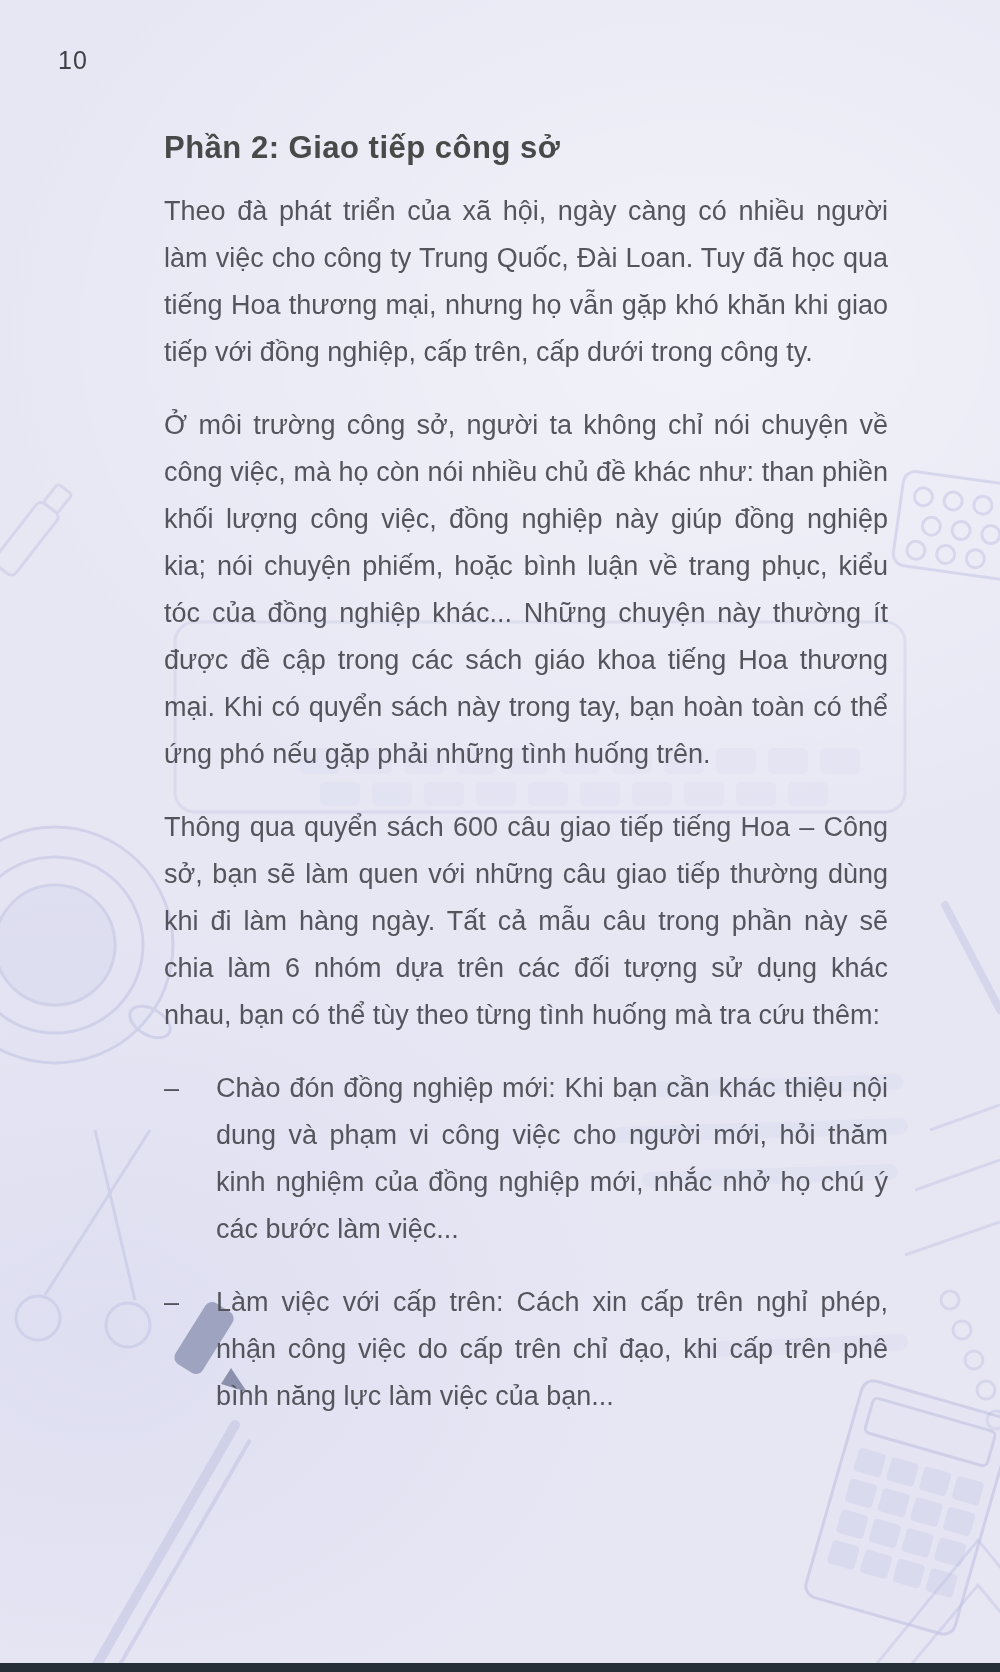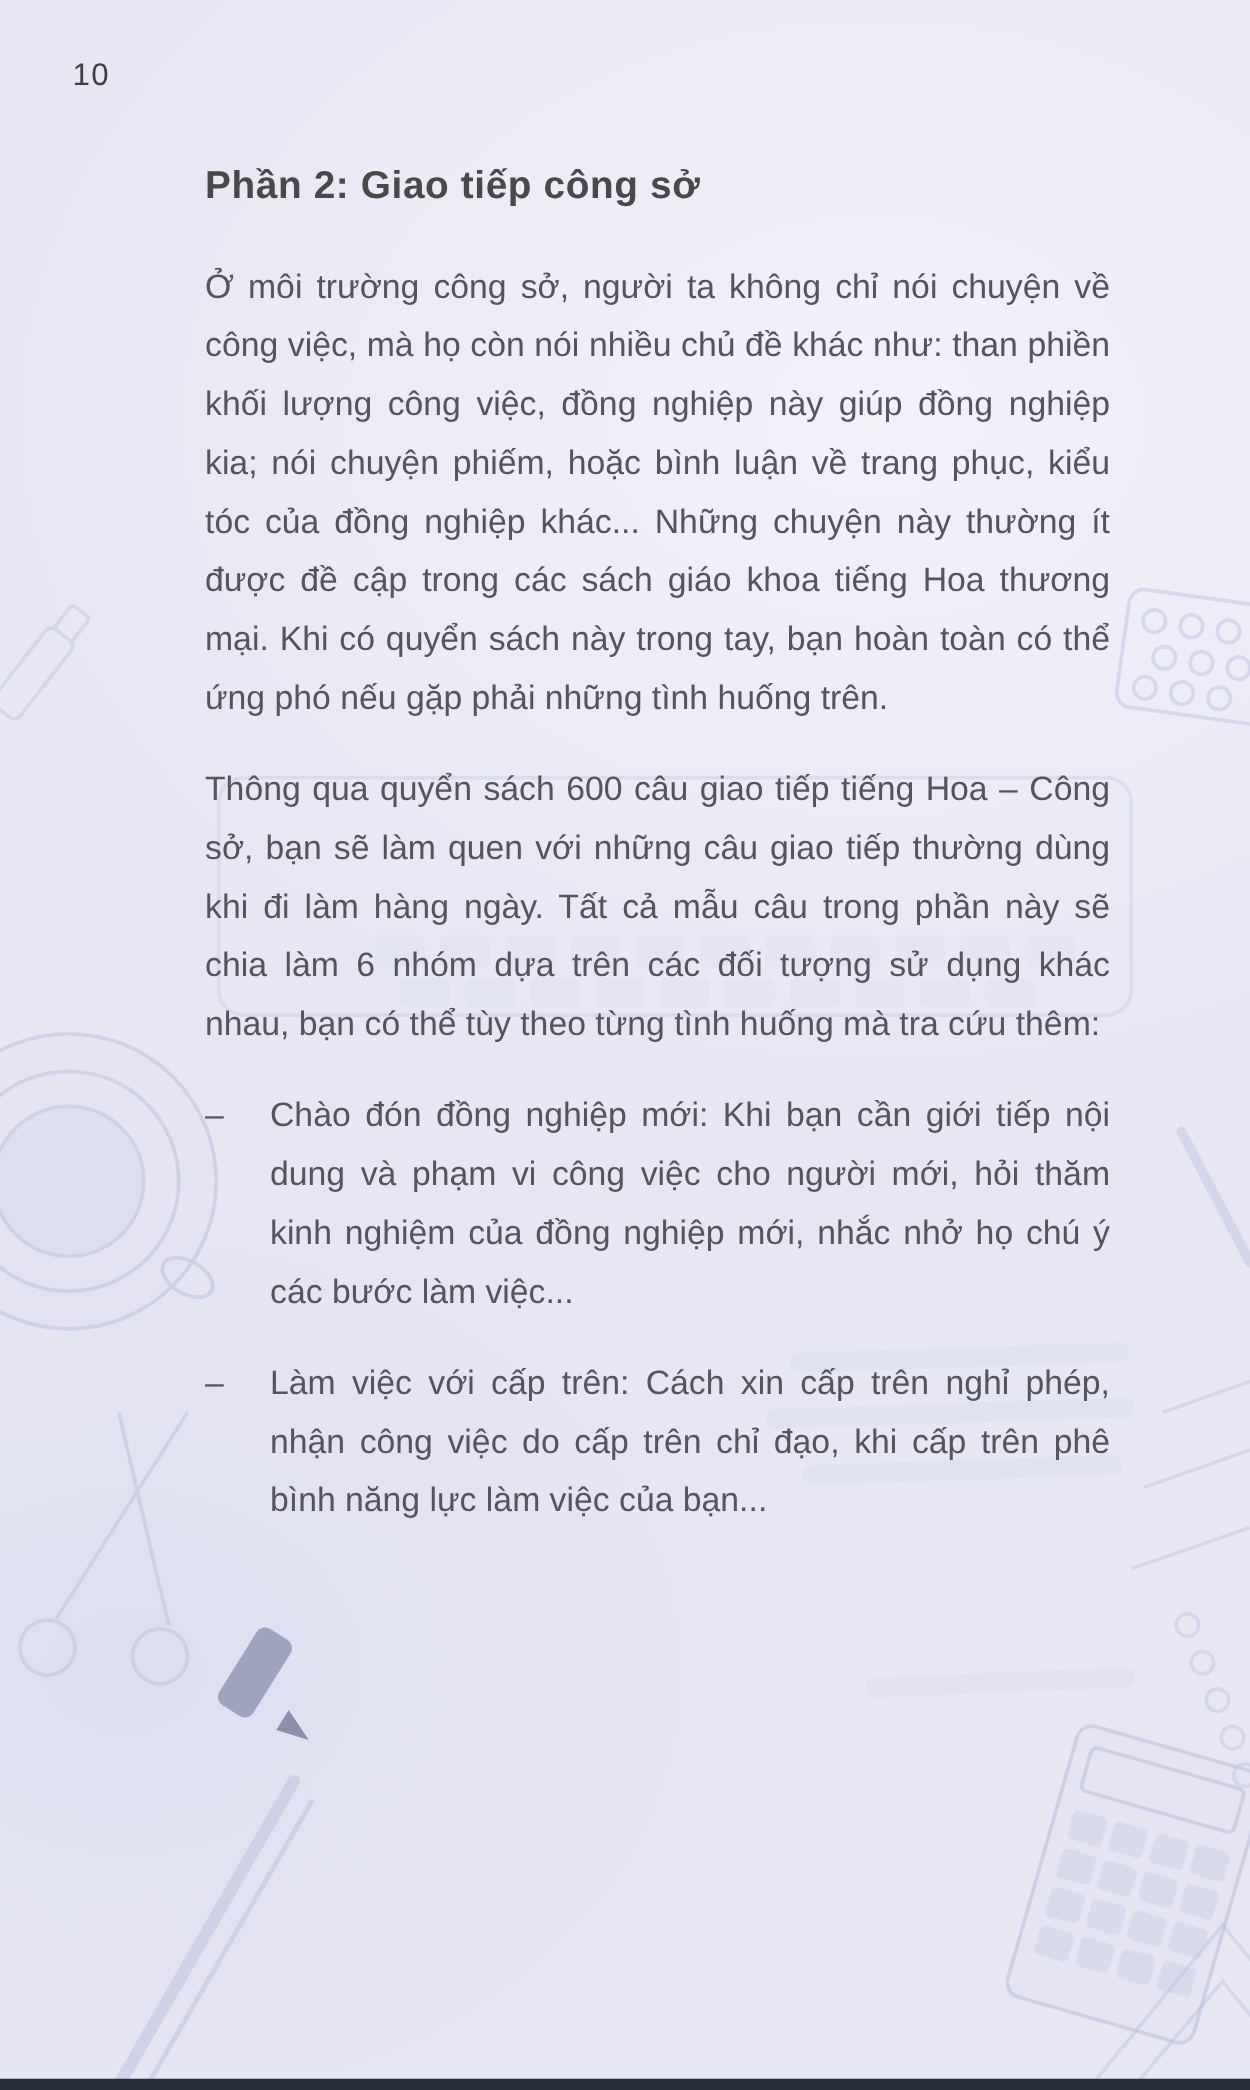--- a/index.html
+++ b/index.html
@@ -25,21 +25,21 @@
   .doodles{position:absolute;inset:0;pointer-events:none;}
   .page-number{
     position:absolute;left:58px;top:46px;
     font-size:25px;font-weight:normal;color:#3e4046;letter-spacing:1px;
   }
   .content{
     position:absolute;left:164px;top:130px;width:724px;
   }
   h1.heading{
     font-size:31px;font-weight:bold;color:var(--heading);
-    letter-spacing:.5px;margin-bottom:40px;
+    letter-spacing:.5px;margin-bottom:22px;
   }
   p.body-par{
     font-size:27px;line-height:47px;text-align:justify;
     margin-bottom:26px;color:var(--text);
   }
   ul.topics{list-style:none;margin-top:14px;}
   ul.topics li{
     display:flex;align-items:flex-start;margin-bottom:26px;
     font-size:27px;line-height:47px;color:var(--text);
   }
@@ -174,27 +174,28 @@
     <path d="M650 1180 L890 1172"></path>
     <path d="M700 1350 L900 1342"></path>
   </g>
 </svg>
 
 <div class="page-number">10</div>
 
 <div class="content">
   <h1 class="heading">Phần 2: Giao tiếp công sở</h1>
 
+  <p class="body-par">Theo đà phát triển của xã hội, ngày càng có nhiều người làm việc cho công ty Trung Quốc, Đài Loan. Tuy đã học qua tiếng Hoa thương mại, nhưng họ vẫn gặp khó khăn khi giao tiếp với đồng nghiệp, cấp trên, cấp dưới trong công ty.</p>
   <p class="body-par">Ở môi trường công sở, người ta không chỉ nói chuyện về công việc, mà họ còn nói nhiều chủ đề khác như: than phiền khối lượng công việc, đồng nghiệp này giúp đồng nghiệp kia; nói chuyện phiếm, hoặc bình luận về trang phục, kiểu tóc của đồng nghiệp khác... Những chuyện này thường ít được đề cập trong các sách giáo khoa tiếng Hoa thương mại. Khi có quyển sách này trong tay, bạn hoàn toàn có thể ứng phó nếu gặp phải những tình huống trên.</p>
   <p class="body-par">Thông qua quyển sách 600 câu giao tiếp tiếng Hoa – Công sở, bạn sẽ làm quen với những câu giao tiếp thường dùng khi đi làm hàng ngày. Tất cả mẫu câu trong phần này sẽ chia làm 6 nhóm dựa trên các đối tượng sử dụng khác nhau, bạn có thể tùy theo từng tình huống mà tra cứu thêm:</p>
 
   <ul class="topics">
     <li>
       <span class="dash">–</span>
-      <span class="topic-text">Chào đón đồng nghiệp mới: Khi bạn cần giới tiếp nội dung và phạm vi công việc cho người mới, hỏi thăm kinh nghiệm của đồng nghiệp mới, nhắc nhở họ chú ý các bước làm việc...</span>
+      <span class="topic-text">Chào đón đồng nghiệp mới: Khi bạn cần khác thiệu nội dung và phạm vi công việc cho người mới, hỏi thăm kinh nghiệm của đồng nghiệp mới, nhắc nhở họ chú ý các bước làm việc...</span>
     </li>
     <li>
       <span class="dash">–</span>
       <span class="topic-text">Làm việc với cấp trên: Cách xin cấp trên nghỉ phép, nhận công việc do cấp trên chỉ đạo, khi cấp trên phê bình năng lực làm việc của bạn...</span>
     </li>
   </ul>
 </div>
 
 <div class="bottom-bar"></div>
 

